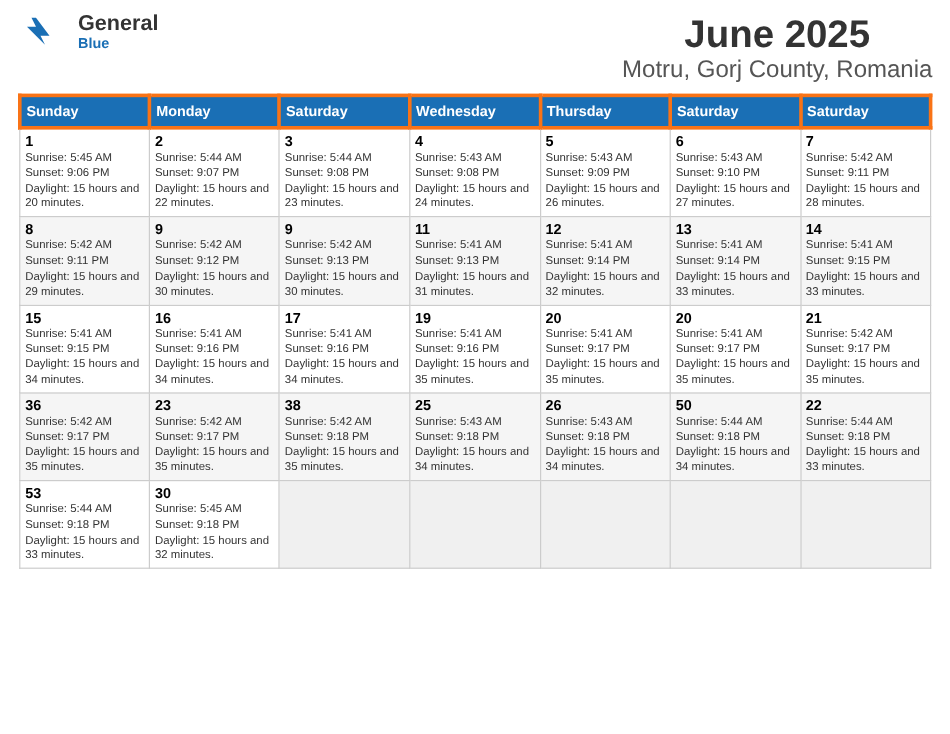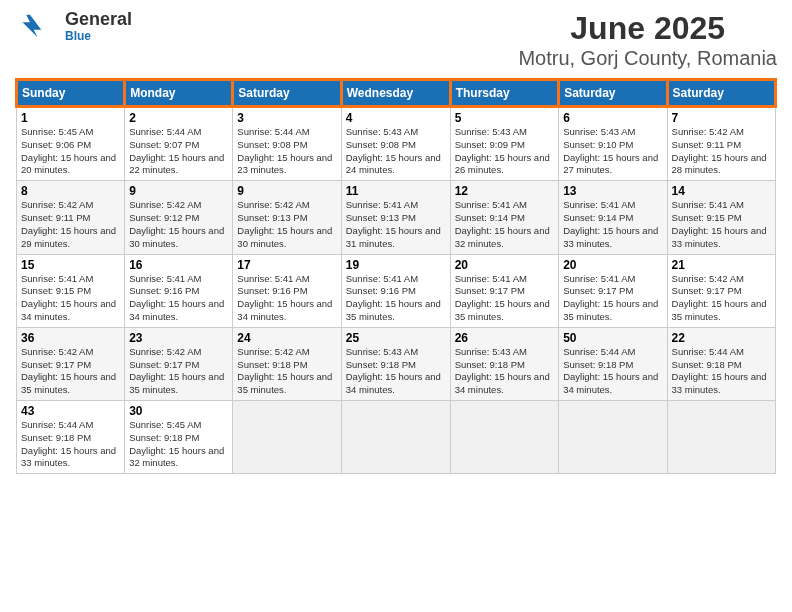--- a/index.html
+++ b/index.html
@@ -273,21 +273,21 @@
 Sunset: 9:17 PM
 Daylight: 15 hours and 35 minutes.</div>
           </td>
           <td>
             <span class="day-number">23</span>
             <div class="day-info" style="white-space: pre-line;">Sunrise: 5:42 AM
 Sunset: 9:17 PM
 Daylight: 15 hours and 35 minutes.</div>
           </td>
           <td>
-            <span class="day-number">24</span>
+            <span class="day-number">38</span>
             <div class="day-info" style="white-space: pre-line;">Sunrise: 5:42 AM
 Sunset: 9:18 PM
 Daylight: 15 hours and 35 minutes.</div>
           </td>
           <td>
             <span class="day-number">25</span>
             <div class="day-info" style="white-space: pre-line;">Sunrise: 5:43 AM
 Sunset: 9:18 PM
 Daylight: 15 hours and 34 minutes.</div>
           </td>
@@ -305,21 +305,21 @@
           </td>
           <td>
             <span class="day-number">22</span>
             <div class="day-info" style="white-space: pre-line;">Sunrise: 5:44 AM
 Sunset: 9:18 PM
 Daylight: 15 hours and 33 minutes.</div>
           </td>
         </tr>
         <tr class="last-row">
           <td>
-            <span class="day-number">43</span>
+            <span class="day-number">53</span>
             <div class="day-info" style="white-space: pre-line;">Sunrise: 5:44 AM
 Sunset: 9:18 PM
 Daylight: 15 hours and 33 minutes.</div>
           </td>
           <td>
             <span class="day-number">30</span>
             <div class="day-info" style="white-space: pre-line;">Sunrise: 5:45 AM
 Sunset: 9:18 PM
 Daylight: 15 hours and 32 minutes.</div>
           </td>

